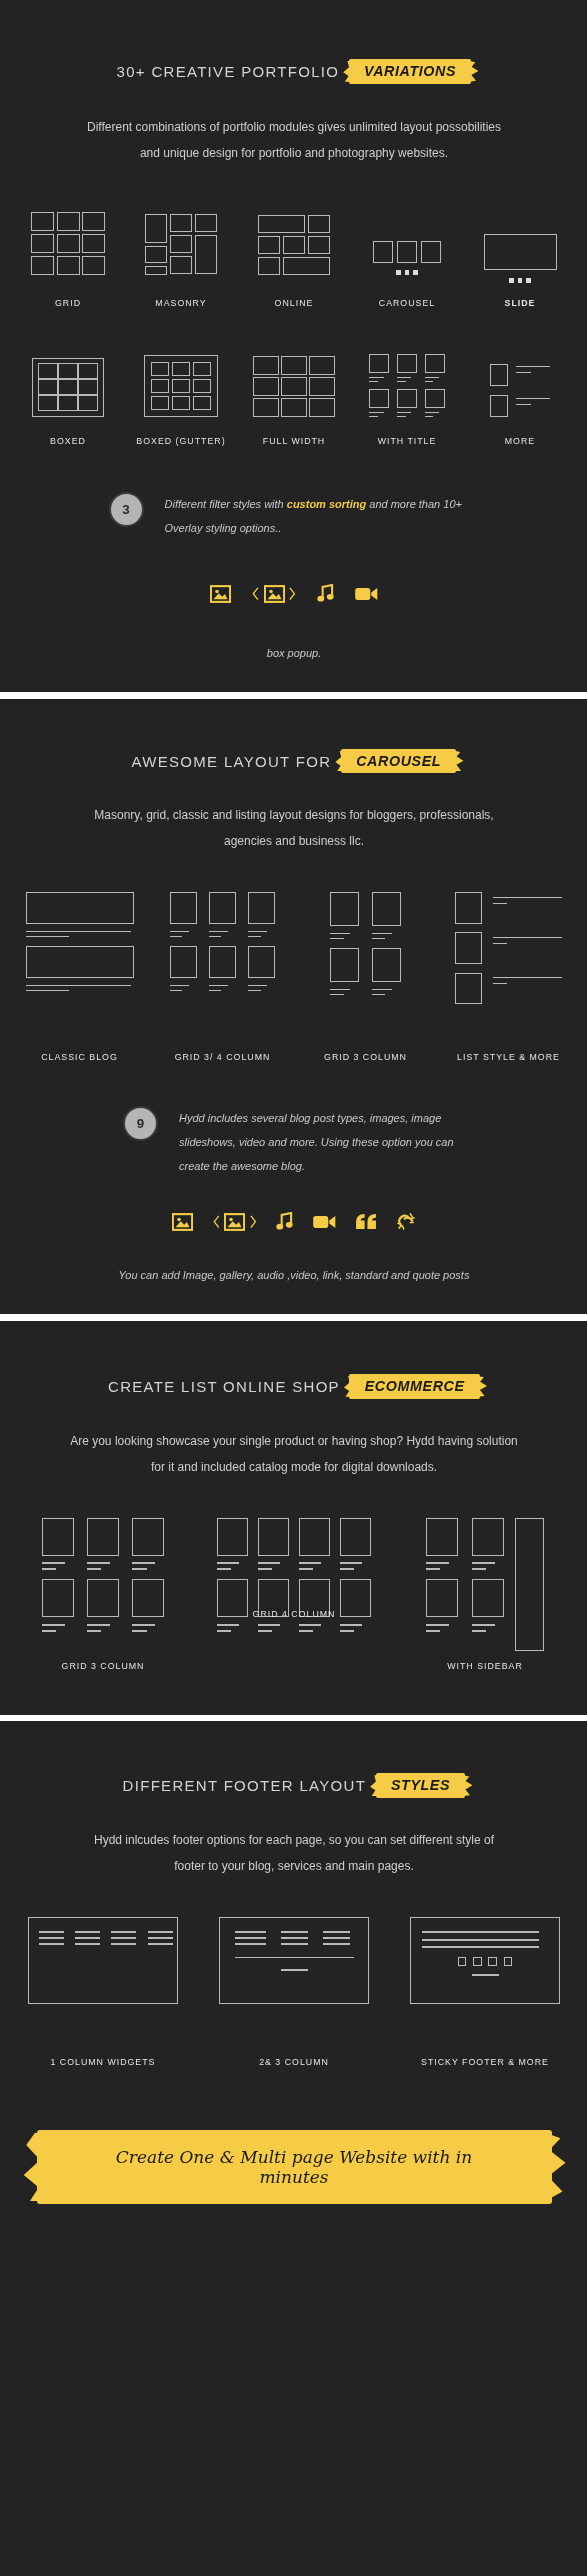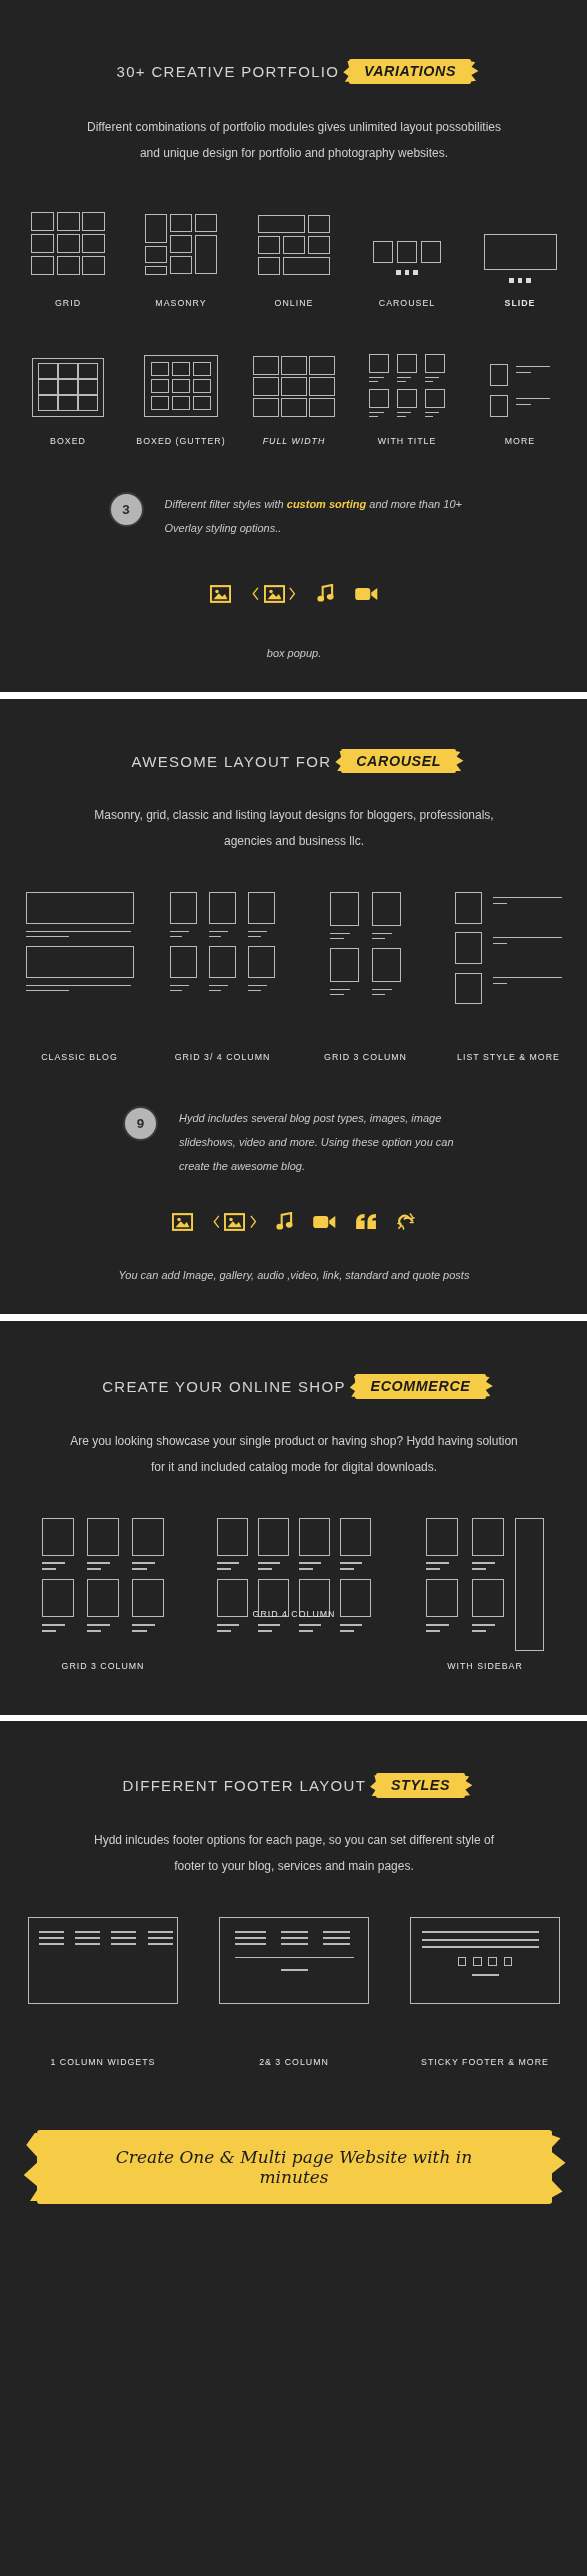--- a/index.html
+++ b/index.html
@@ -291,21 +291,21 @@
               <div class="bx"></div>
               <div class="bx"></div>
             <div class="bx"></div>
               <div class="bx"></div>
               <div class="bx"></div>
             <div class="bx"></div>
               <div class="bx"></div>
               <div class="bx"></div>
           </div>
         </div>
-        <div class="card-label" style="margin-top:19px;font-style:italic;">FULL WIDTH</div>
+        <div class="card-label" style="margin-top:19px;">FULL WIDTH</div>
       </div>
 
       <div class="card" style="width:113px;">
         <div class="card-art" style="height:63px;">
           <div style="display:flex;flex-direction:column;gap:7.6px;">
             <div style="display:flex;gap:7.6px;">
               <div>
                   <div class="bx" style="width:20px;height:19px;"></div>
                   <div class="ln" style="width:14.3px;margin-top:3.8px;"></div>
                   <div class="ln" style="width:8.6px;margin-top:2.9px;"></div>
@@ -603,21 +603,21 @@
     <div class="caption" style="margin-top:32px;max-width:458px;text-align:center;">
       <div>You can add Image, gallery, audio ,video, link, standard and quote posts</div>
     </div>
   </div>
 
   <div class="divider"></div>
 
   <div class="section" style="padding-top:53px;padding-bottom:44px;">
 
     <div class="sec-head">
-      <span class="plain">CREATE YOUR ONLINE SHOP</span><span class="brush">ECOMMERCE</span>
+      <span class="plain">CREATE LIST ONLINE SHOP</span><span class="brush">ECOMMERCE</span>
     </div>
 
     <div class="sec-sub" style="margin-top:29px;max-width:496px;">
       <div>Are you looking showcase your single product or having shop? Hydd having solution</div>
       <div>for it and included catalog mode for digital downloads.</div>
     </div>
 
     <div class="cards" style="margin-top:38px;align-items:flex-start;">
 
       <div class="card" style="width:191px;">

